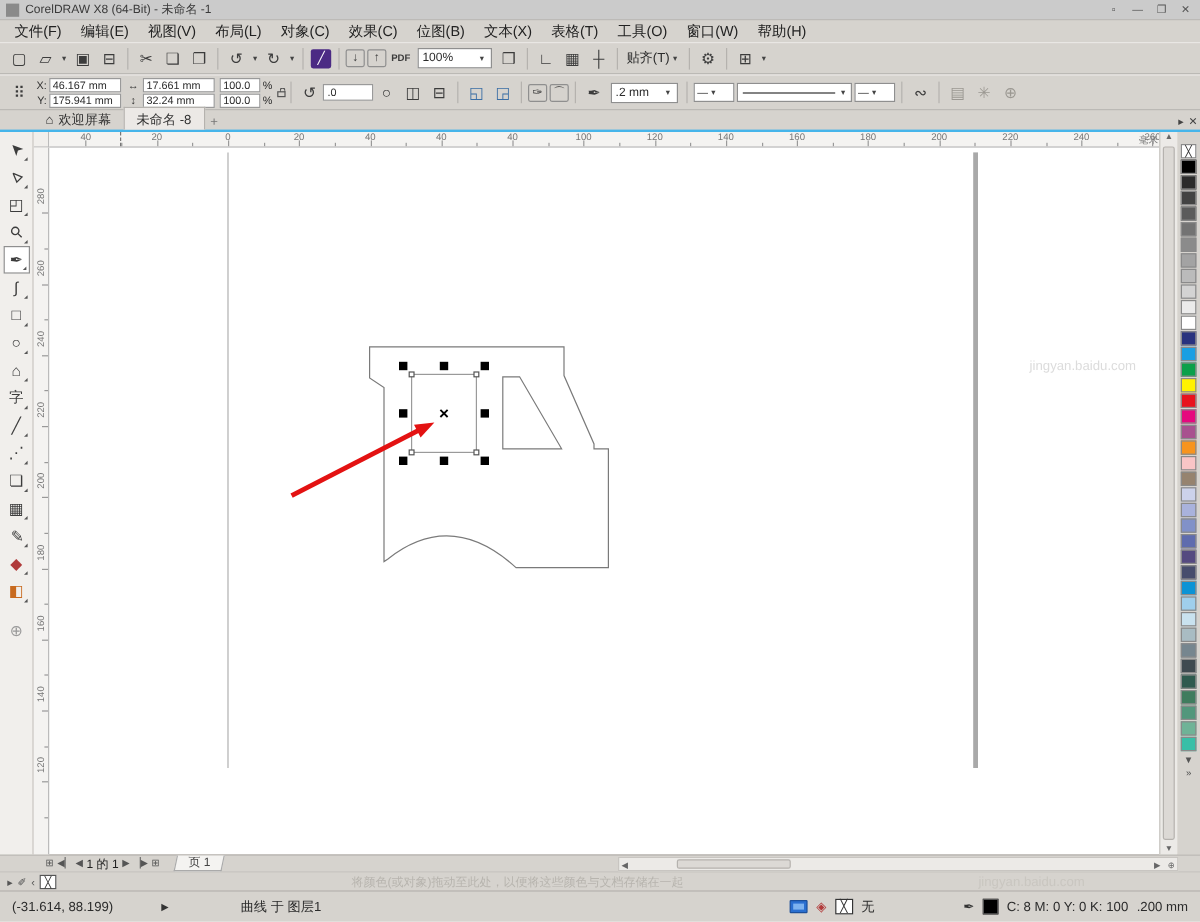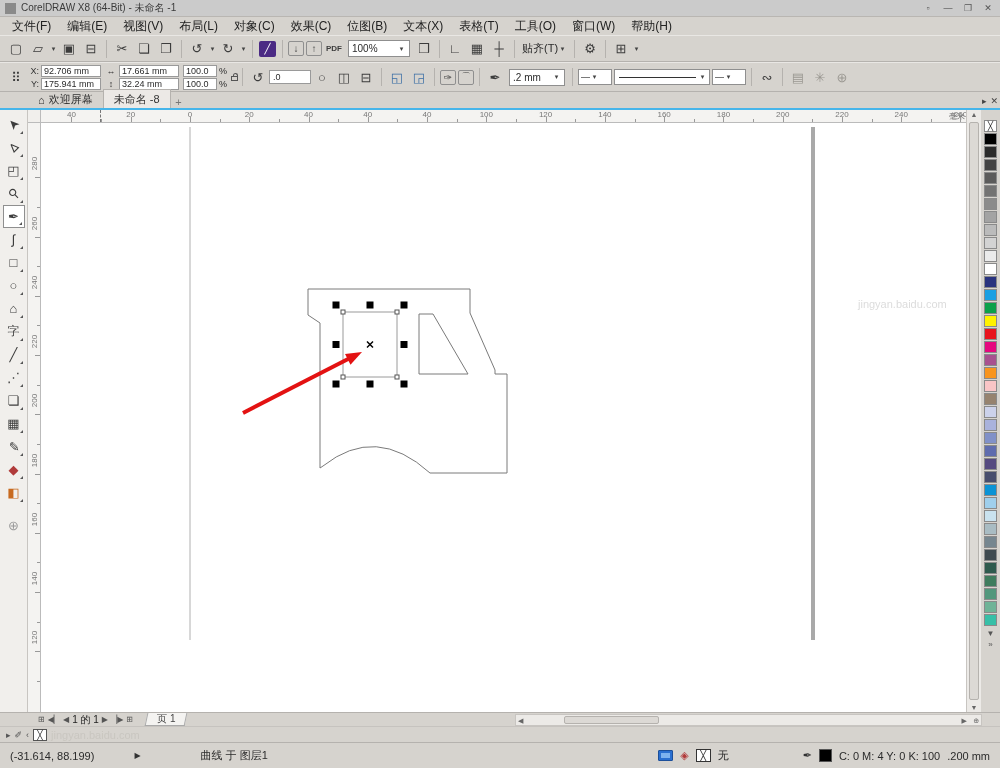--- a/index.html
+++ b/index.html
@@ -176,21 +176,21 @@
   <span class="tb-sep"></span>
   <span class="tb-icon">⊞</span>
   <span class="dd-arrow">▾</span>
 </div>
 
 <div class="toolbar propbar">
   <span class="tb-icon">⠿</span>
   <span class="field-pair">
     <span class="frow">
         <span class="flabel">X:</span>
-        <span class="fld">92.706 mm</span>
+        <span class="fld">46.167 mm</span>
       </span>
     <span class="frow">
         <span class="flabel">Y:</span>
         <span class="fld">175.941 mm</span>
       </span>
   </span>
   <span class="field-pair">
     <span class="frow">
         <span class="ficon">↔</span>
         <span class="fld">17.661 mm</span>
@@ -509,31 +509,32 @@
     <span class="hs-arr" style="right:14px">▶</span>
     <span class="hs-arr" style="right:2px">⊕</span>
   </div>
 </div>
 
 <div class="docpal-row">
   <span class="dp-icon">▸</span>
   <span class="dp-icon">✐</span>
   <span class="dp-icon">‹</span>
   <span class="dp-none">╳</span>
+  <span class="dp-hint">将颜色(或对象)拖动至此处，以便将这些颜色与文档存储在一起</span>
   <span class="watermark">jingyan.baidu.com</span>
 </div>
 
 <div class="statusbar">
   <span>(-31.614, 88.199)</span>
   <span class="sb-flyout">▶</span>
   <span class="sb-obj">曲线 于 图层1</span>
   <span class="sb-right">
     <span class="monitor-icon"></span>
     <span class="fill-tilt">◈</span>
     <span class="none-box">╳</span>
     <span>无</span>
     <span class="sb-gap"></span>
     <span class="pen-glyph">✒</span>
     <span class="ink-swatch"></span>
-    <span>C: 0 M: 4 Y: 0 K: 100</span>
+    <span>C: 8 M: 0 Y: 0 K: 100</span>
     <span>.200 mm</span>
   </span>
 </div>
 
 </body></html>

